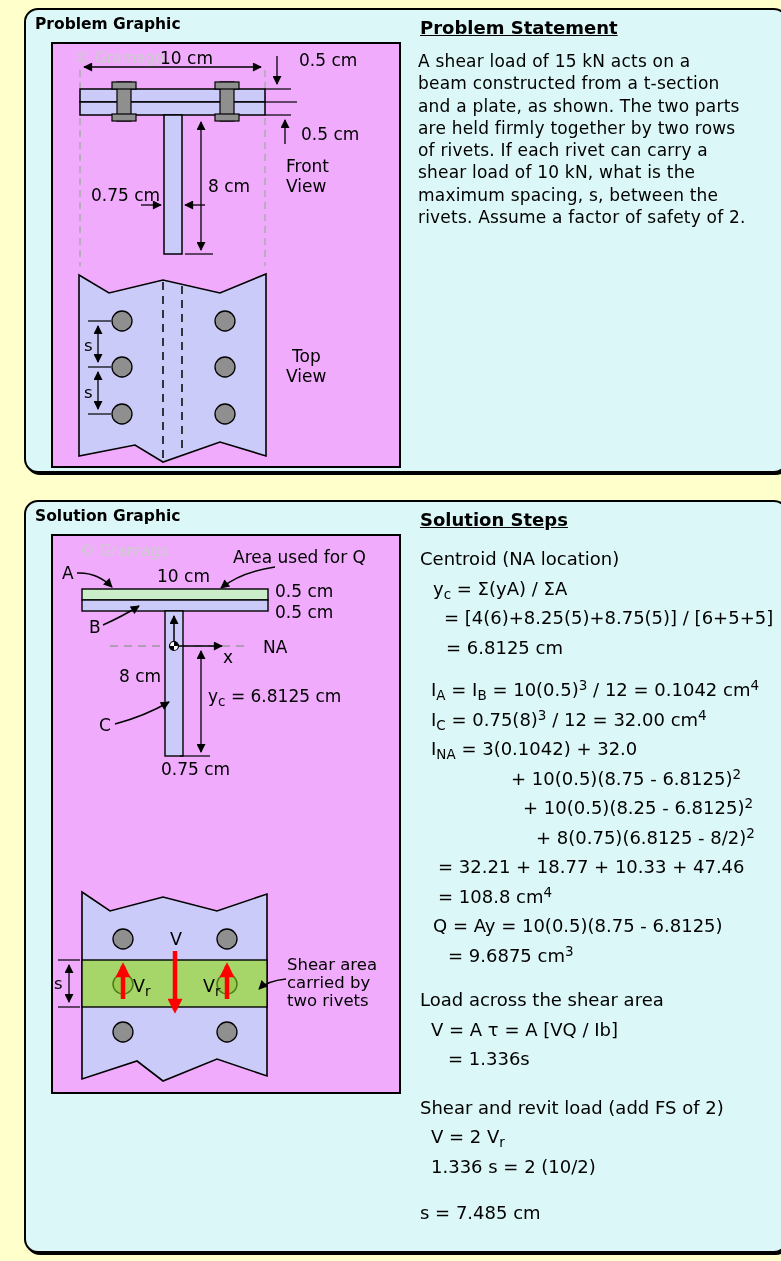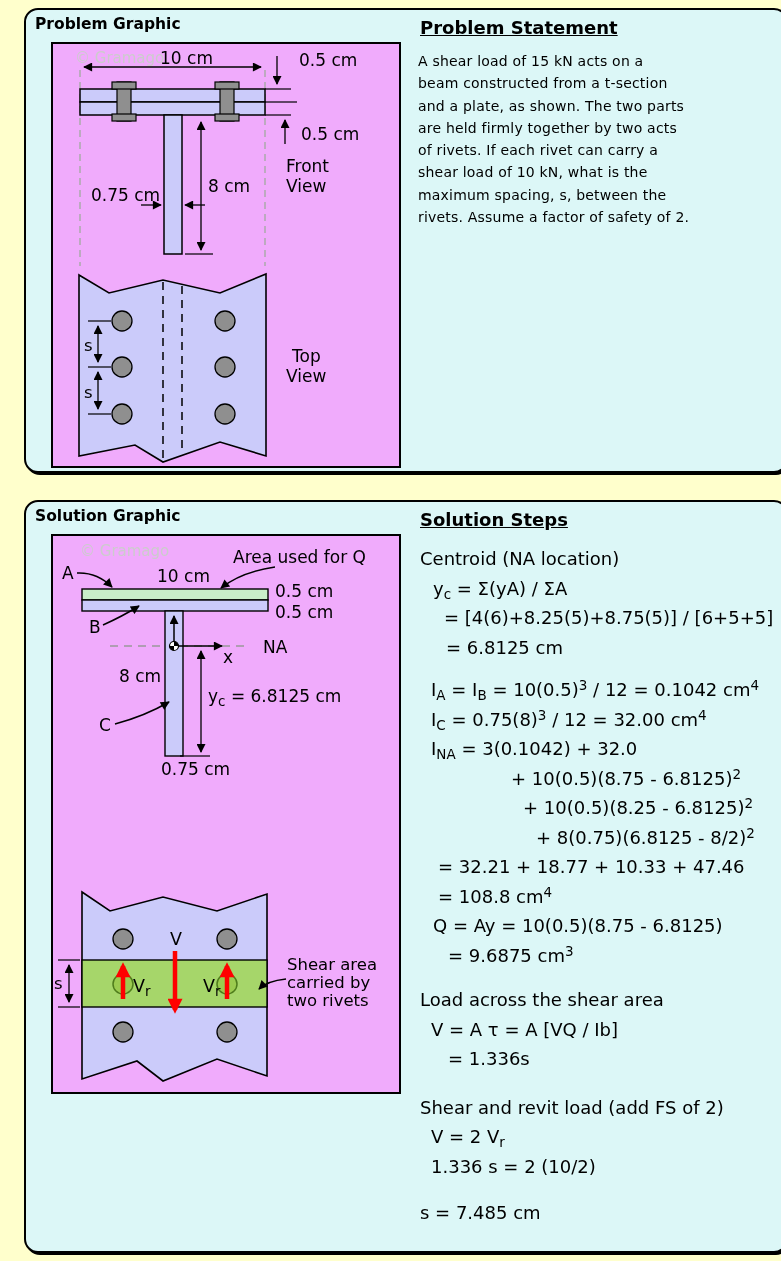--- a/index.html
+++ b/index.html
@@ -25,21 +25,21 @@
     font-size:18px;font-weight:bold;text-decoration:underline;white-space:nowrap;
   }
   .gbox{
     position:absolute;left:25px;top:32px;width:350px;box-sizing:border-box;
     background:#f0abfc;border:2px solid #000;
   }
   #gbox1{height:426px;}
   #gbox2{height:560px;}
   #statement{
     position:absolute;left:392px;top:40px;
-    font-size:14px;line-height:22.3px;letter-spacing:0.2px;
+    font-size:17px;line-height:22.3px;letter-spacing:0.2px;
   }
   .st-line{white-space:nowrap;}
   #steps{
     position:absolute;left:394px;top:42px;width:372px;
     font-size:18px;
   }
   .step-line{line-height:29.5px;white-space:nowrap;}
   .step-line sub{font-size:13.5px;vertical-align:-4px;line-height:0;}
   .step-line sup{font-size:13.5px;vertical-align:6px;line-height:0;}
   svg text{font-family:"DejaVu Sans","Liberation Sans",sans-serif;}
@@ -121,21 +121,21 @@
       <text x="239" y="318" font-size="17" fill="#000">Top</text>
       <text x="233" y="338" font-size="17" fill="#000">View</text>
     </svg>
   </div>
 
   <div class="section-title">Problem Statement</div>
   <div id="statement">
     <div class="st-line">A shear load of 15 kN acts on a</div>
     <div class="st-line">beam constructed from a t-section</div>
     <div class="st-line">and a plate, as shown. The two parts</div>
-    <div class="st-line">are held firmly together by two acts</div>
+    <div class="st-line">are held firmly together by two rows</div>
     <div class="st-line">of rivets. If each rivet can carry a</div>
     <div class="st-line">shear load of 10 kN, what is the</div>
     <div class="st-line">maximum spacing, s, between the</div>
     <div class="st-line">rivets. Assume a factor of safety of 2.</div>
   </div>
 </div>
 
 <div class="panel" id="panel2">
   <div class="panel-title">Solution Graphic</div>
 

